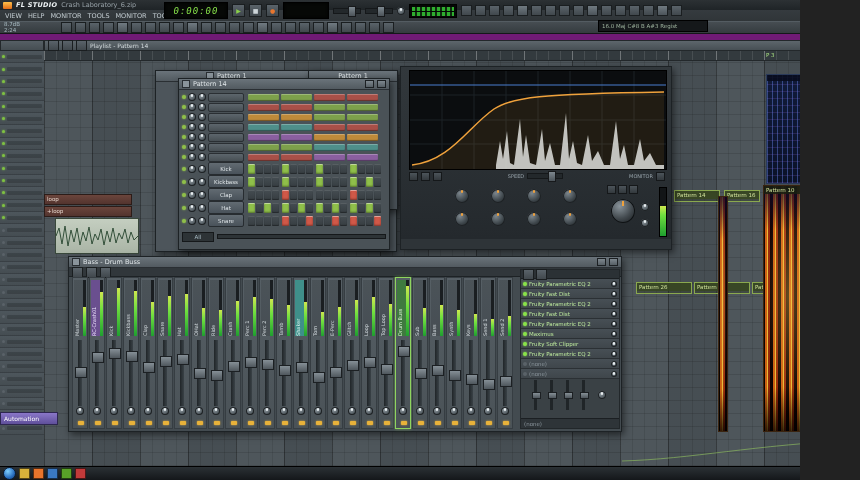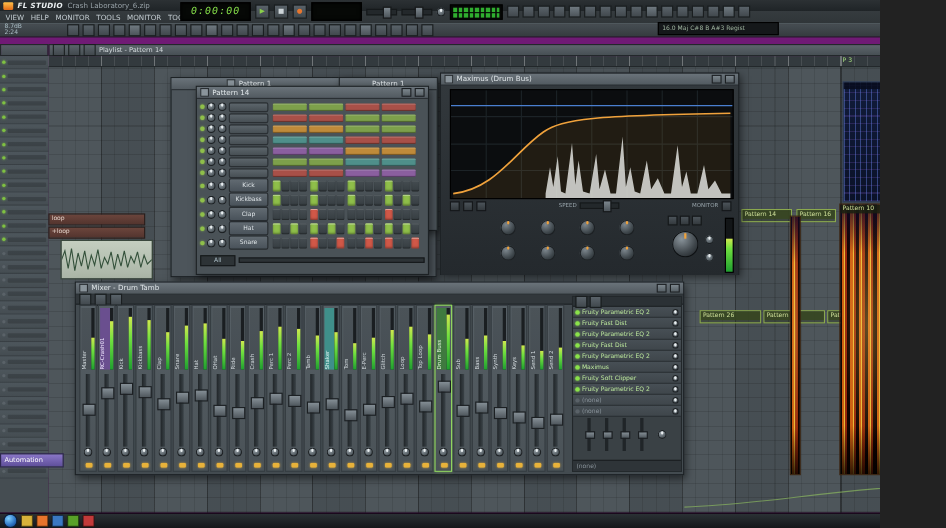--- a/index.html
+++ b/index.html
@@ -680,27 +680,20 @@
           </div>
         </div>
     </div>
     <div id="seq-foot">
       <span id="seq-all">All</span>
       <span id="seq-swing"></span>
     </div>
   </div>
 
   <div id="mxwin" class="win">
-    <div class="ttl">
-      <i class="ico"></i>
-      <span>Maximus (Drum Bus)</span>
-      <span class="sp"></span>
-      <i class="wb"></i>
-      <i class="wb"></i>
-    </div>
     <div id="mx-body">
       <div id="mx-graph">
         <svg width="256" height="98" viewBox="0 0 256 98">
           <g stroke="#1c2327" stroke-width="1">
             <line x1="32" y1="0" x2="32" y2="98"></line>
               <line x1="64" y1="0" x2="64" y2="98"></line>
             <line x1="96" y1="0" x2="96" y2="98"></line>
               <line x1="128" y1="0" x2="128" y2="98"></line>
             <line x1="160" y1="0" x2="160" y2="98"></line>
               <line x1="192" y1="0" x2="192" y2="98"></line>
@@ -748,21 +741,21 @@
       <span id="mx-small2" class="knob small"></span>
       <div id="mx-meter">
           <b></b>
         </div>
     </div>
   </div>
 
   <div id="mixwin" class="win">
     <div class="ttl">
       <i class="ico"></i>
-      <span>Mixer - Drum Tamb</span>
+      <span>Bass - Drum Buss</span>
       <span class="sp"></span>
       <i class="wb"></i>
       <i class="wb"></i>
     </div>
     <div id="mix-toolbar">
       <i class="tb-btn"></i>
       <i class="tb-btn"></i>
       <i class="tb-btn"></i>
     </div>
     <div id="strips">

